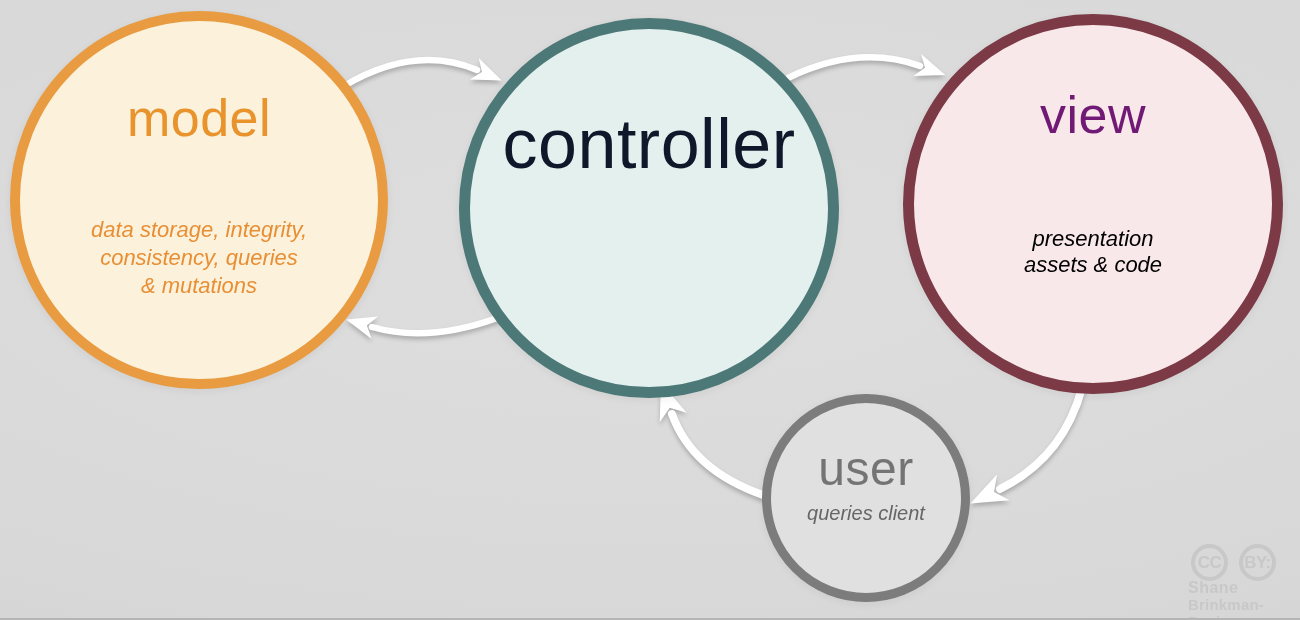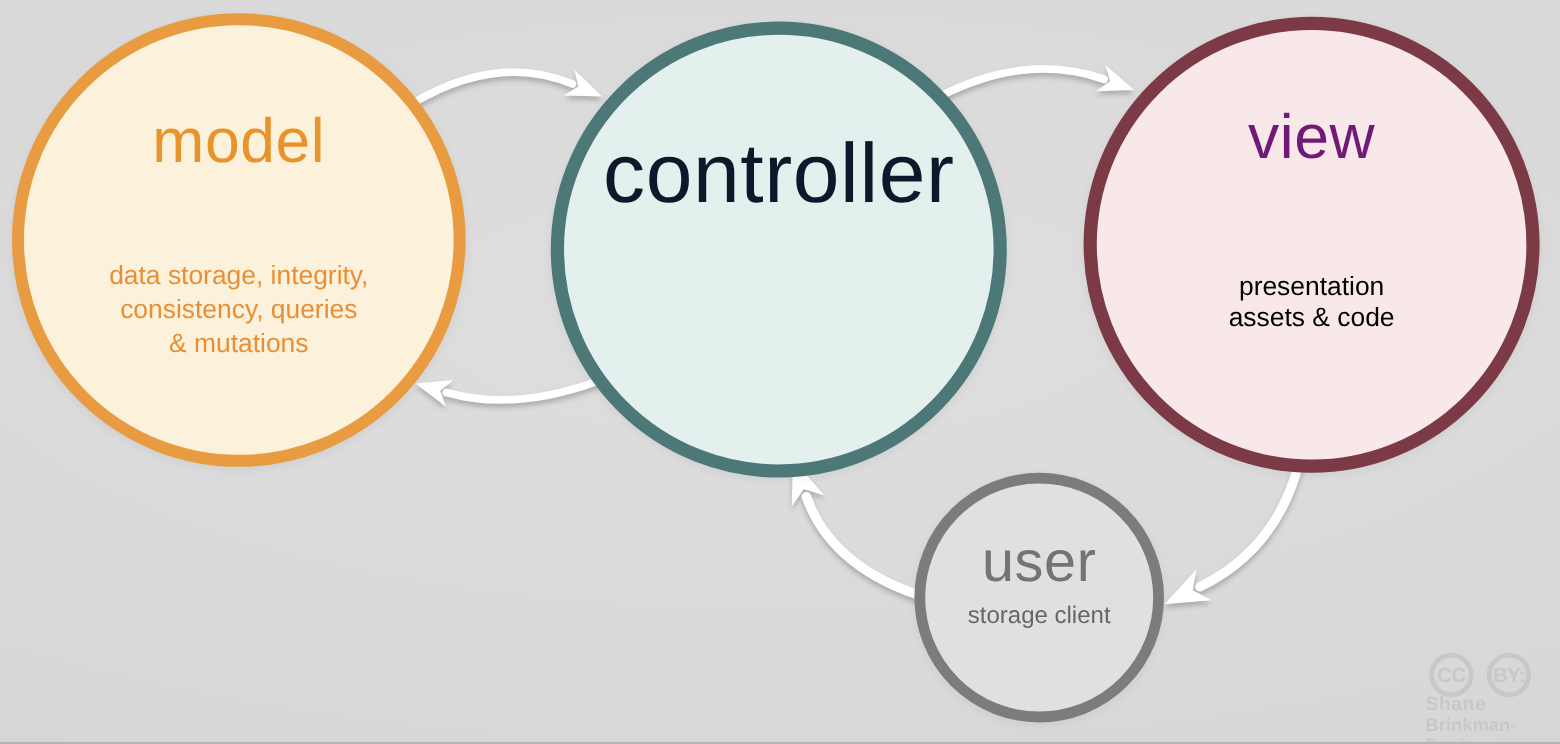--- a/index.html
+++ b/index.html
@@ -28,20 +28,21 @@
     left: 0;
     line-height: 1;
     font-weight: 400;
     letter-spacing: 0.5px;
   }
   .circle .desc {
     position: absolute;
     width: 100%;
     left: 0;
     white-space: nowrap;
+    font-style: italic;
   }
 
   .node-model {
     left: 10px; top: 11px;
     width: 378px; height: 378px;
     background: #fcf2dc;
     border: 10px solid #e89b40;
   }
   .node-model .title { top: 71px; font-size: 52px; color: #e8932c; }
   .node-model .desc  { top: 195px; font-size: 22px; line-height: 28px; color: #e88f35; }
@@ -147,21 +148,21 @@
     <div class="title">view</div>
     <div class="desc">
       <div>presentation</div>
       <div>assets &amp; code</div>
     </div>
   </div>
 
   <div class="circle node-user">
     <div class="title">user</div>
     <div class="desc">
-      <div>storage client</div>
+      <div>queries client</div>
     </div>
   </div>
 
   <div class="badge badge-cc attribution">CC</div>
   <div class="badge badge-by attribution">BY:</div>
   <div class="attribution author-line1">Shane</div>
   <div class="attribution author-line2">Brinkman-Davis</div>
 
 </div>
 

